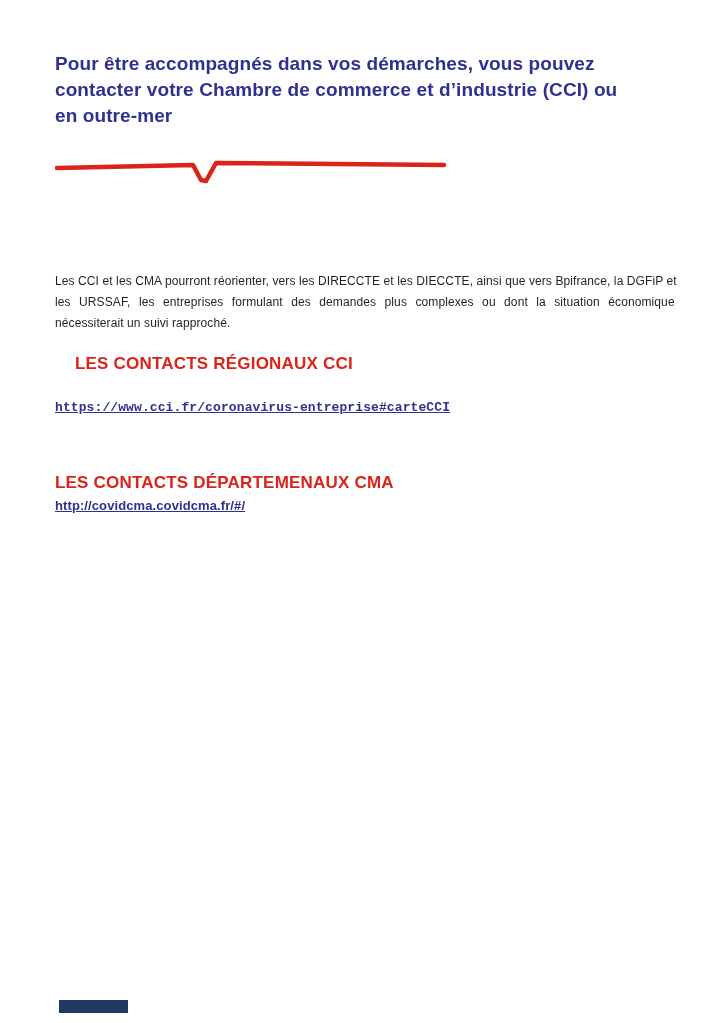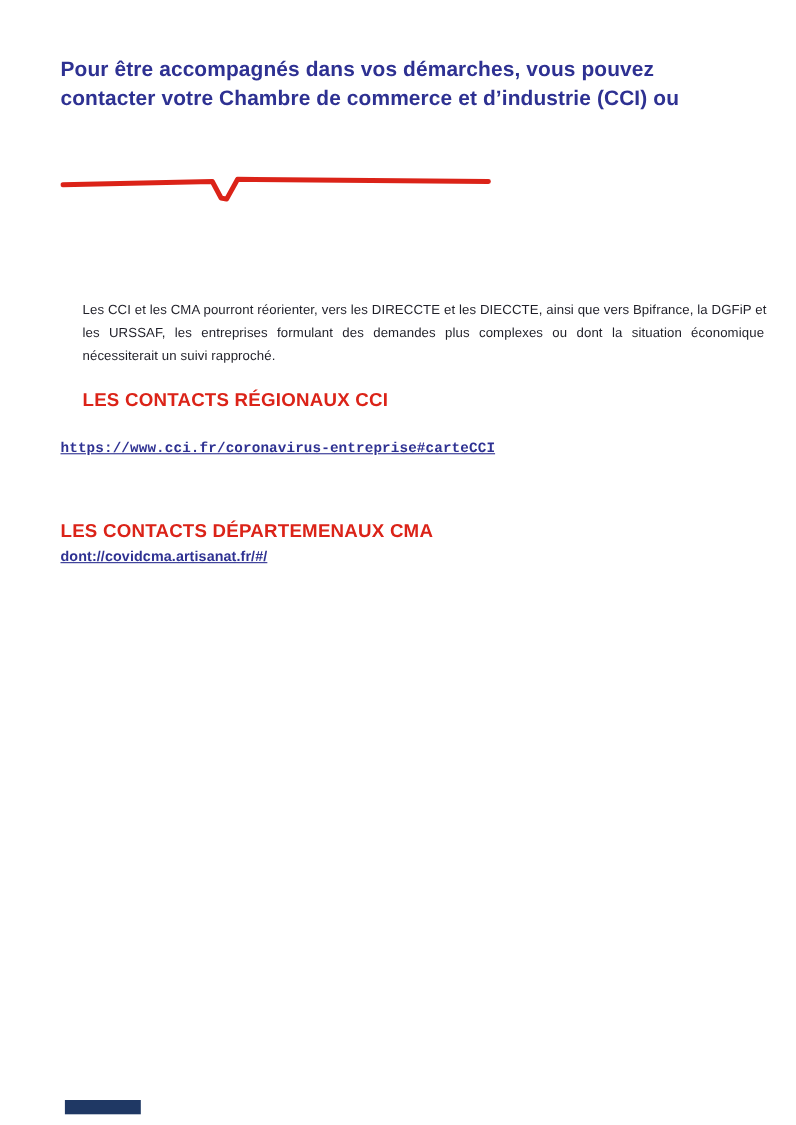--- a/index.html
+++ b/index.html
@@ -41,21 +41,21 @@
   .para {
     position: absolute;
     left: 55px;
     width: 618px;
     color: var(--body-text, #1F1F28);
     font-size: 12px;
     line-height: 21px;
     letter-spacing: 0.1px;
   }
   .para-1 { top: 204px; }
-  .para-2 { top: 271px; margin-left: 20px; }
+  .para-2 { top: 271px; }
   .p-line { white-space: nowrap; }
   .p-line.stretch { word-spacing: 5px; }
   .section-heading {
     position: absolute;
     left: 55px;
     color: var(--accent-red, #DB2318);
     font-size: 17px;
     font-weight: bold;
     line-height: 24px;
     white-space: nowrap;
@@ -87,20 +87,21 @@
   }
 </style>
 </head>
 <body>
 
 <div class="page">
 
   <div class="doc-title">
     <div class="title-line">Pour être accompagnés dans vos démarches, vous pouvez</div>
     <div class="title-line">contacter votre Chambre de commerce et d’industrie (CCI) ou</div>
+    <div class="title-line">en outre-mer</div>
   </div>
 
   <svg class="divider" viewBox="0 0 392 28" aria-hidden="true">
     <polyline points="2,10 138,7 146,22 151,23 161,5 389,7"></polyline>
   </svg>
 
   <div class="para para-1">
   </div>
 
   <div class="para para-2">
@@ -108,17 +109,17 @@
     <div class="p-line stretch">les URSSAF, les entreprises formulant des demandes plus complexes ou dont la situation économique</div>
     <div class="p-line">nécessiterait un suivi rapproché.</div>
   </div>
 
   <div class="section-heading sec1-heading">LES CONTACTS RÉGIONAUX CCI</div>
 
   <a class="doc-link sec1-link">https://www.cci.fr/coronavirus-entreprise#carteCCI</a>
 
   <div class="section-heading sec2-heading">LES CONTACTS DÉPARTEMENAUX CMA</div>
 
-  <a class="doc-link sec2-link">dont://covidcma.artisanat.fr/#/</a>
+  <a class="doc-link sec2-link">http://covidcma.covidcma.fr/#/</a>
 
   <div class="footer-bar"></div>
 
 </div>
 
 </body></html>

